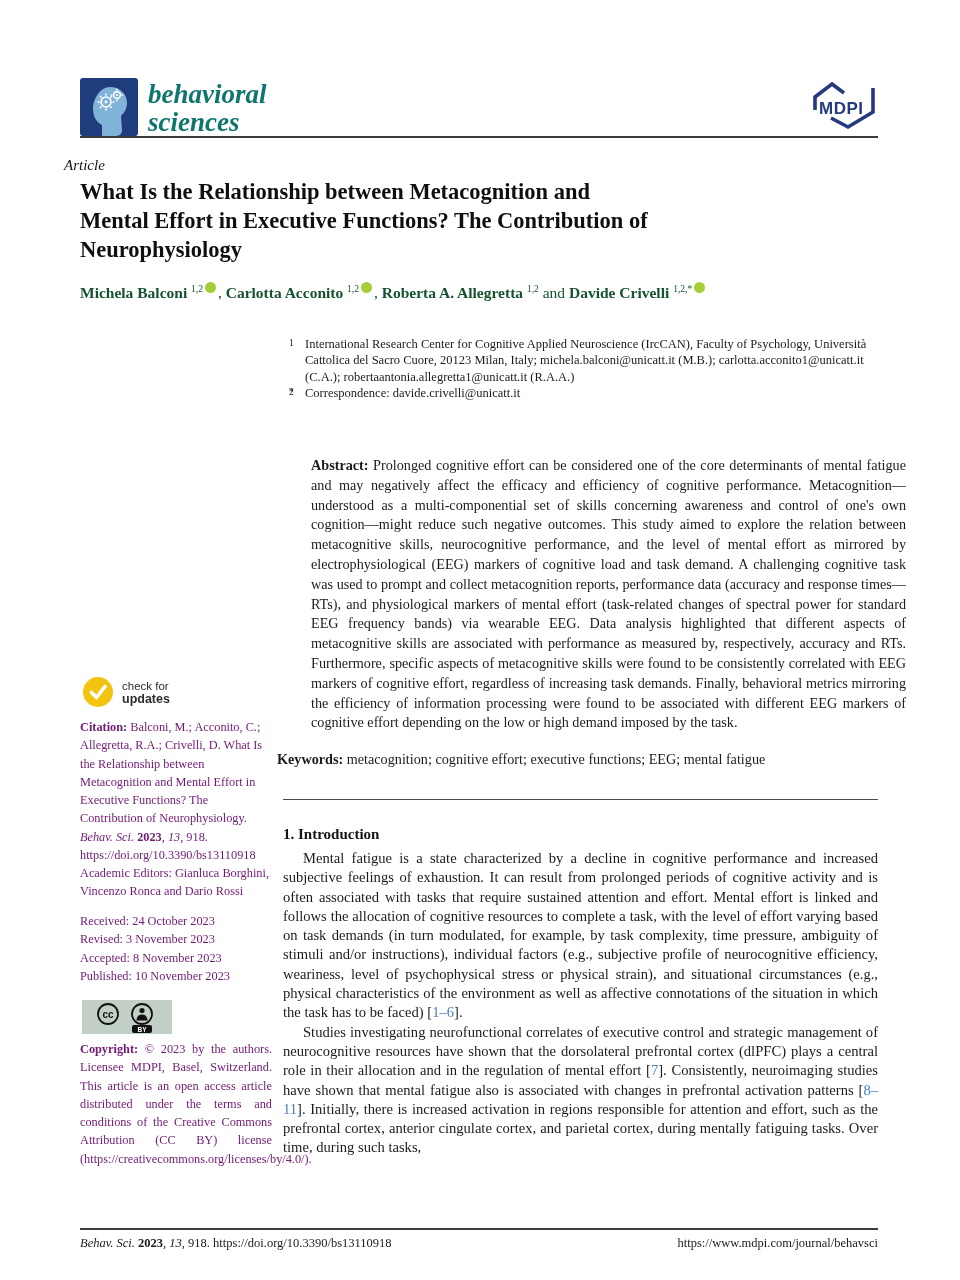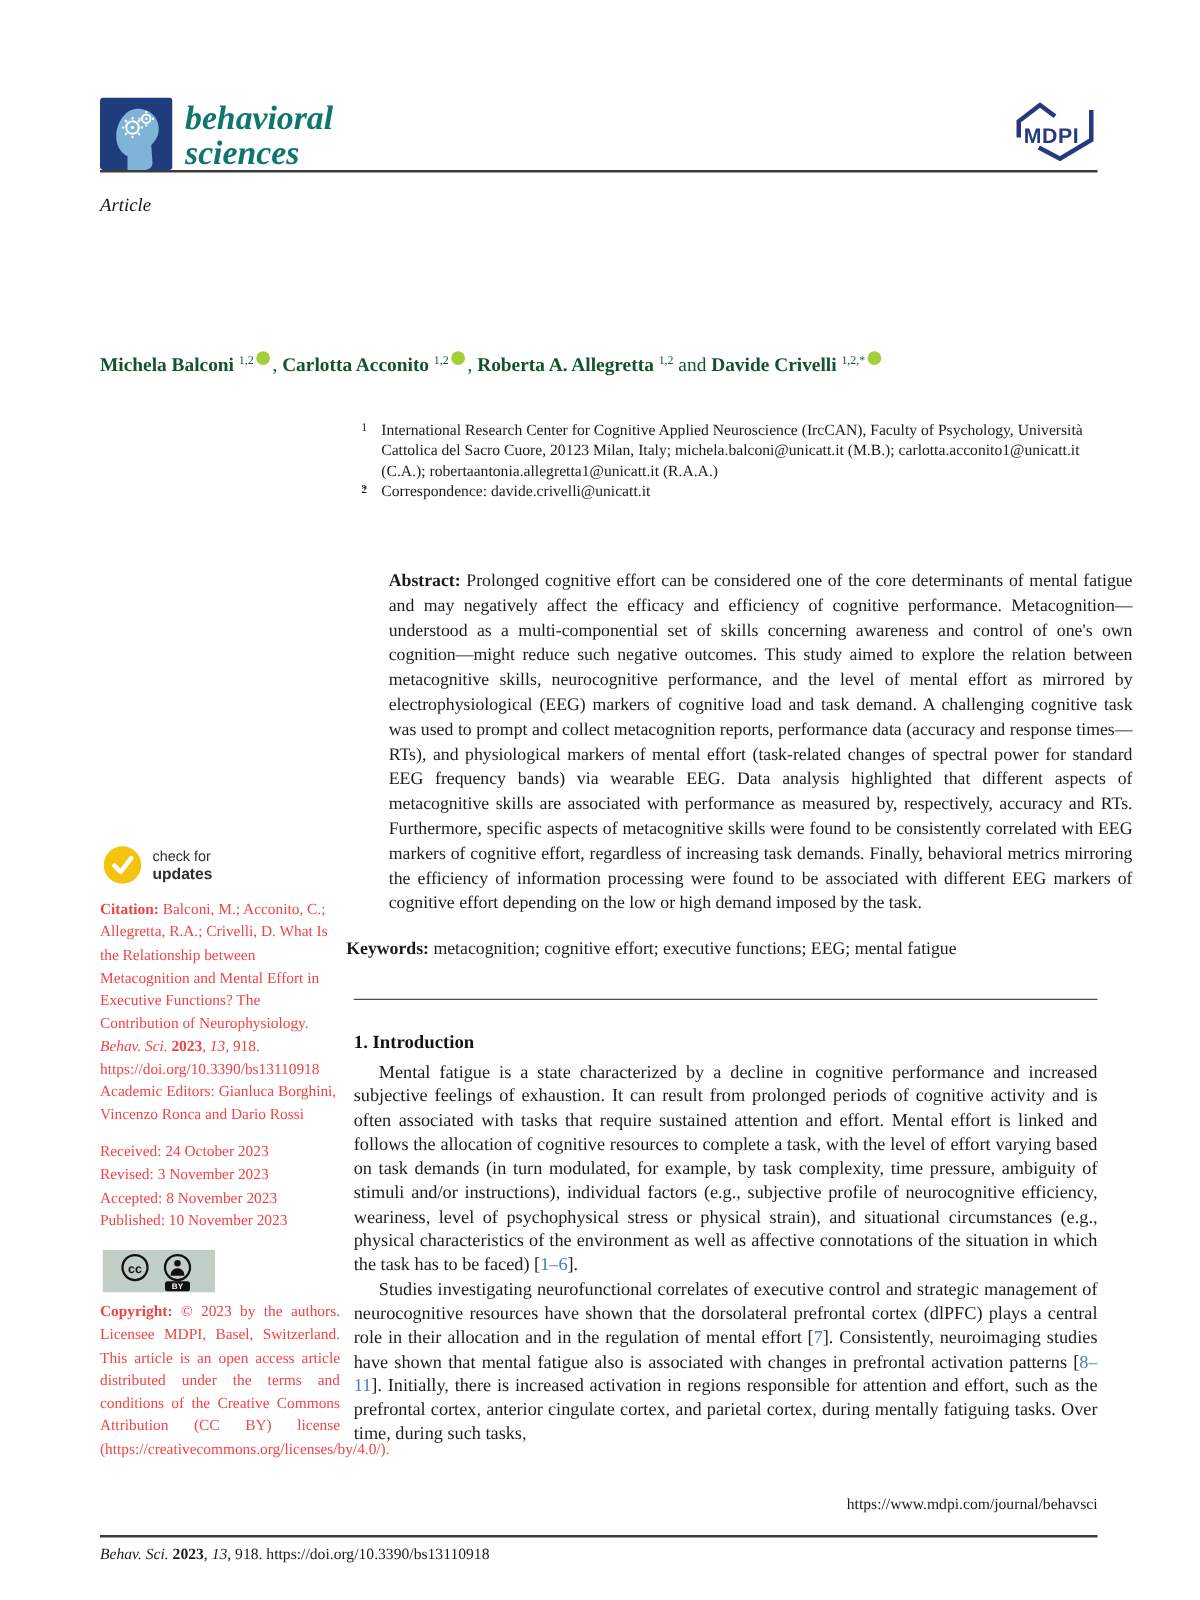--- a/index.html
+++ b/index.html
@@ -30,21 +30,21 @@
   
   .aff{position:relative;padding-left:22px;font-size:12.5px;line-height:16.4px;color:#1b1b1b;}
   .aff .marker{position:absolute;left:6px;top:-1px;font-size:9.5px;}
   .abstract{font-size:14.2px;line-height:19.8px;margin-left:28px;}
   .keywords{font-size:14.2px;line-height:19.8px;}
   .body-text{font-size:14.6px;line-height:19.3px;}
   .body-text p{margin:0;text-indent:20px;}
   .sec-heading{font-size:15px;font-weight:bold;color:#141414;}
 
   
-  .side{font-size:12.3px;line-height:18.3px;color:#ef4444;}
+  .side{font-size:12.3px;line-height:18.3px;color:#701a75;}
   .badge-text{font-family:"Liberation Sans", sans-serif;font-size:11.5px;line-height:13px;color:#2d2d2d;}
   .badge-text .b{font-size:12.5px;}
 
   
   .footer-text{font-size:12.5px;color:#1b1b1b;}
 </style>
 </head>
 <body>
 
 <div class="page">
@@ -71,21 +71,26 @@
     <svg width="68" height="52" viewBox="0 0 68 52">
       <g stroke="#25397f" stroke-width="3.6" fill="none" stroke-linejoin="miter">
         <path d="M5 30 L5 17 L22 4 L34 13"></path>
         <path d="M63 8 L63 32 L38 47 L21 38"></path>
       </g>
       <text x="9" y="34" font-family="Liberation Sans, sans-serif" font-size="17" font-weight="bold" fill="#25397f" letter-spacing="0.5">MDPI</text>
     </svg>
   </div>
   <div class="abs rule" style="left:80px;top:136px;width:798px;height:2px;"></div>
 
-  <div class="abs article-kind" style="left:80px;top:157px;">Article</div>
+  <div class="abs article-kind" style="left:64px;top:157px;">Article</div>
+  <div class="abs title" style="left:80px;top:177px;width:800px;">
+    <div>What Is the Relationship between Metacognition and</div>
+    <div>Mental Effort in Executive Functions? The Contribution of</div>
+    <div>Neurophysiology</div>
+  </div>
 
   <div class="abs authors" style="left:80px;top:284px;width:800px;">
     <span class="b">Michela Balconi</span>
     <sup>1,2</sup><span class="orcid"></span><span>, </span><span class="b">Carlotta Acconito</span>
     <sup>1,2</sup><span class="orcid"></span><span>, </span><span class="b">Roberta A. Allegretta</span>
     <sup>1,2</sup><span> and </span><span class="b">Davide Crivelli</span>
     <sup>1,2,*</sup><span class="orcid"></span>
   </div>
 
   <div class="abs" style="left:283px;top:336px;width:597px;">
@@ -157,15 +162,15 @@
 
   <div class="abs body-text just" style="left:283px;top:849px;width:595px;">
     <p><span>Mental fatigue is a state characterized by a decline in cognitive performance and increased subjective feelings of exhaustion. It can result from prolonged periods of cognitive activity and is often associated with tasks that require sustained attention and effort. Mental effort is linked and follows the allocation of cognitive resources to complete a task, with the level of effort varying based on task demands (in turn modulated, for example, by task complexity, time pressure, ambiguity of stimuli and/or instructions), individual factors (e.g., subjective profile of neurocognitive efficiency, weariness, level of psychophysical stress or physical strain), and situational circumstances (e.g., physical characteristics of the environment as well as affective connotations of the situation in which the task has to be faced) [</span><span class="blue">1–6</span><span>].</span></p>
     <p><span>Studies investigating neurofunctional correlates of executive control and strategic management of neurocognitive resources have shown that the dorsolateral prefrontal cortex (dlPFC) plays a central role in their allocation and in the regulation of mental effort [</span><span class="blue">7</span><span>]. Consistently, neuroimaging studies have shown that mental fatigue also is associated with changes in prefrontal activation patterns [</span><span class="blue">8–11</span><span>]. Initially, there is increased activation in regions responsible for attention and effort, such as the prefrontal cortex, anterior cingulate cortex, and parietal cortex, during mentally fatiguing tasks. Over time, during such tasks,</span></p>
   </div>
 
   <div class="abs rule" style="left:80px;top:1228px;width:798px;height:1.5px;"></div>
   <div class="abs footer-text" style="left:80px;top:1236px;">
     <span class="i">Behav. Sci. </span><span class="b">2023</span><span>, </span><span class="i">13</span><span>, 918. https://doi.org/10.3390/bs13110918</span>
   </div>
-  <div class="abs footer-text" style="right:82px;top:1196px;">https://www.mdpi.com/journal/behavsci</div>
+  <div class="abs footer-text" style="right:82px;top:1236px;">https://www.mdpi.com/journal/behavsci</div>
 
 </div>
 
 </body></html>

